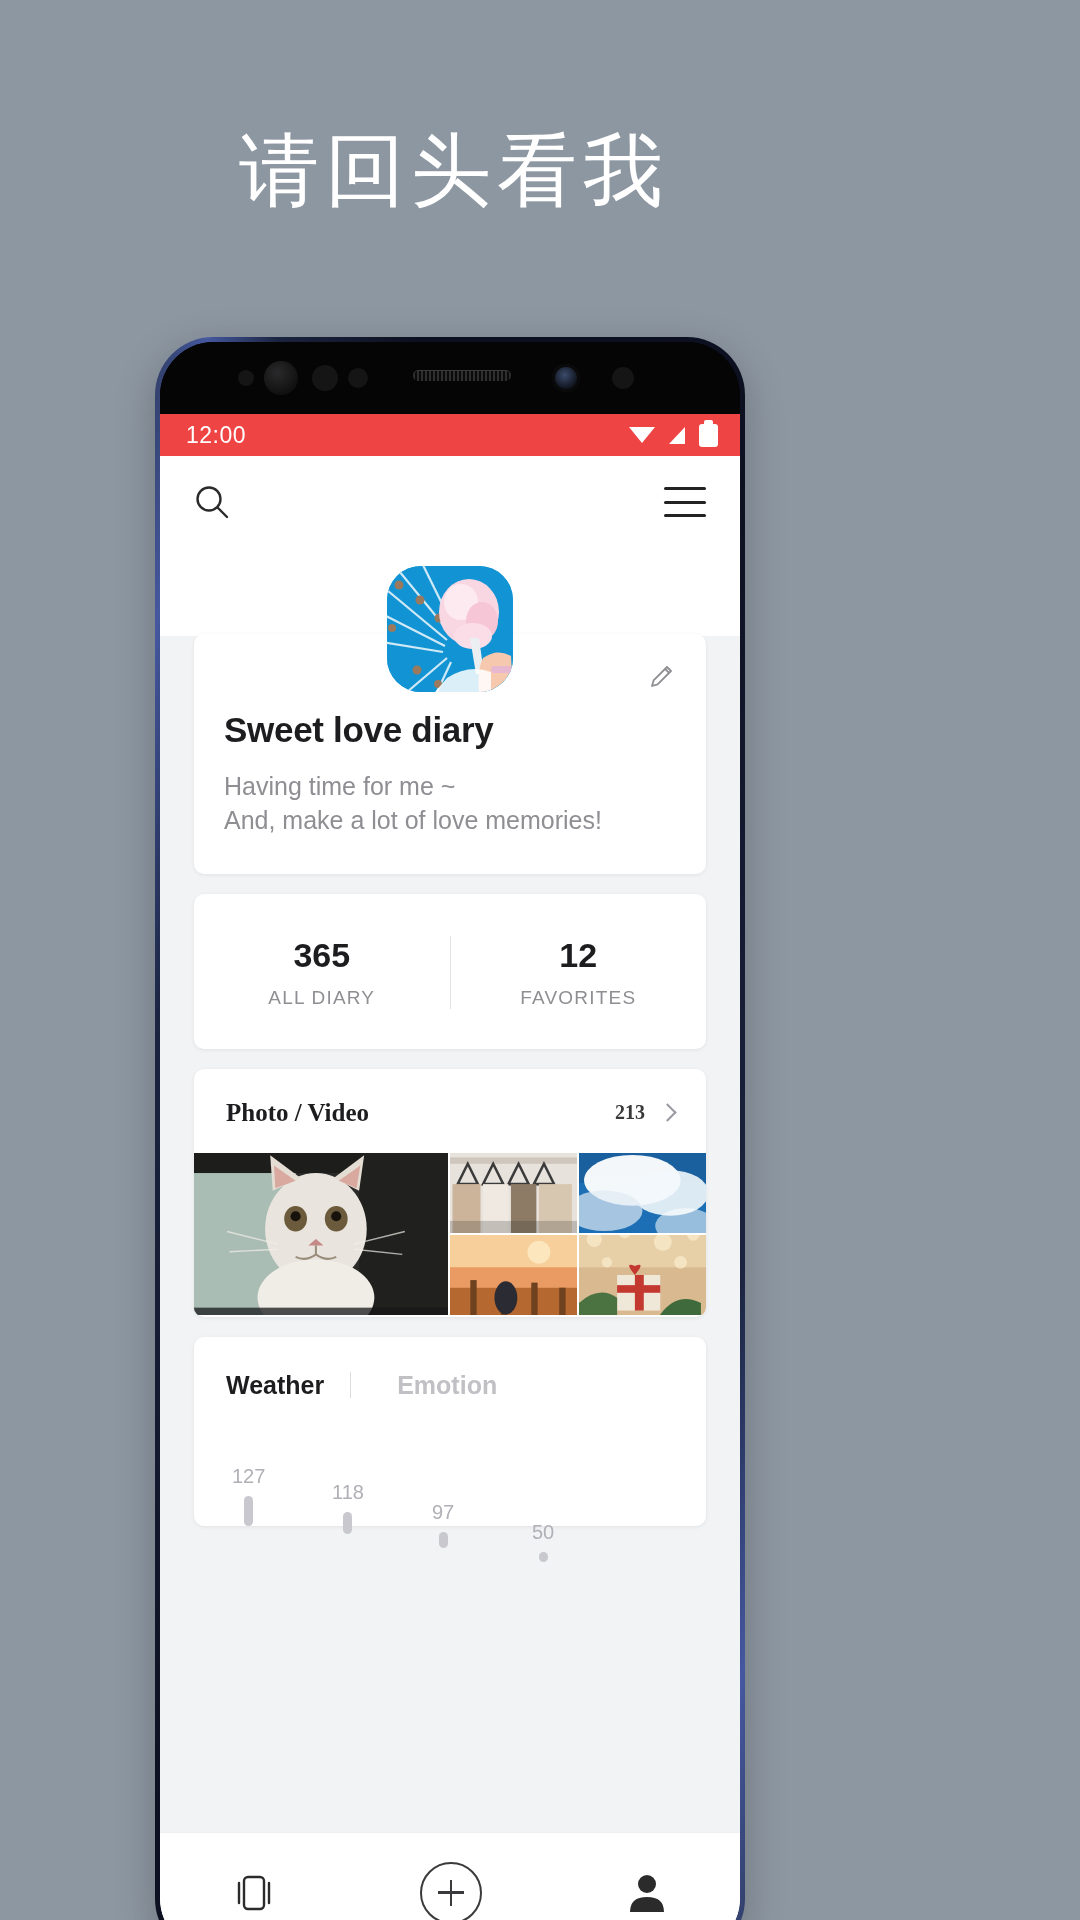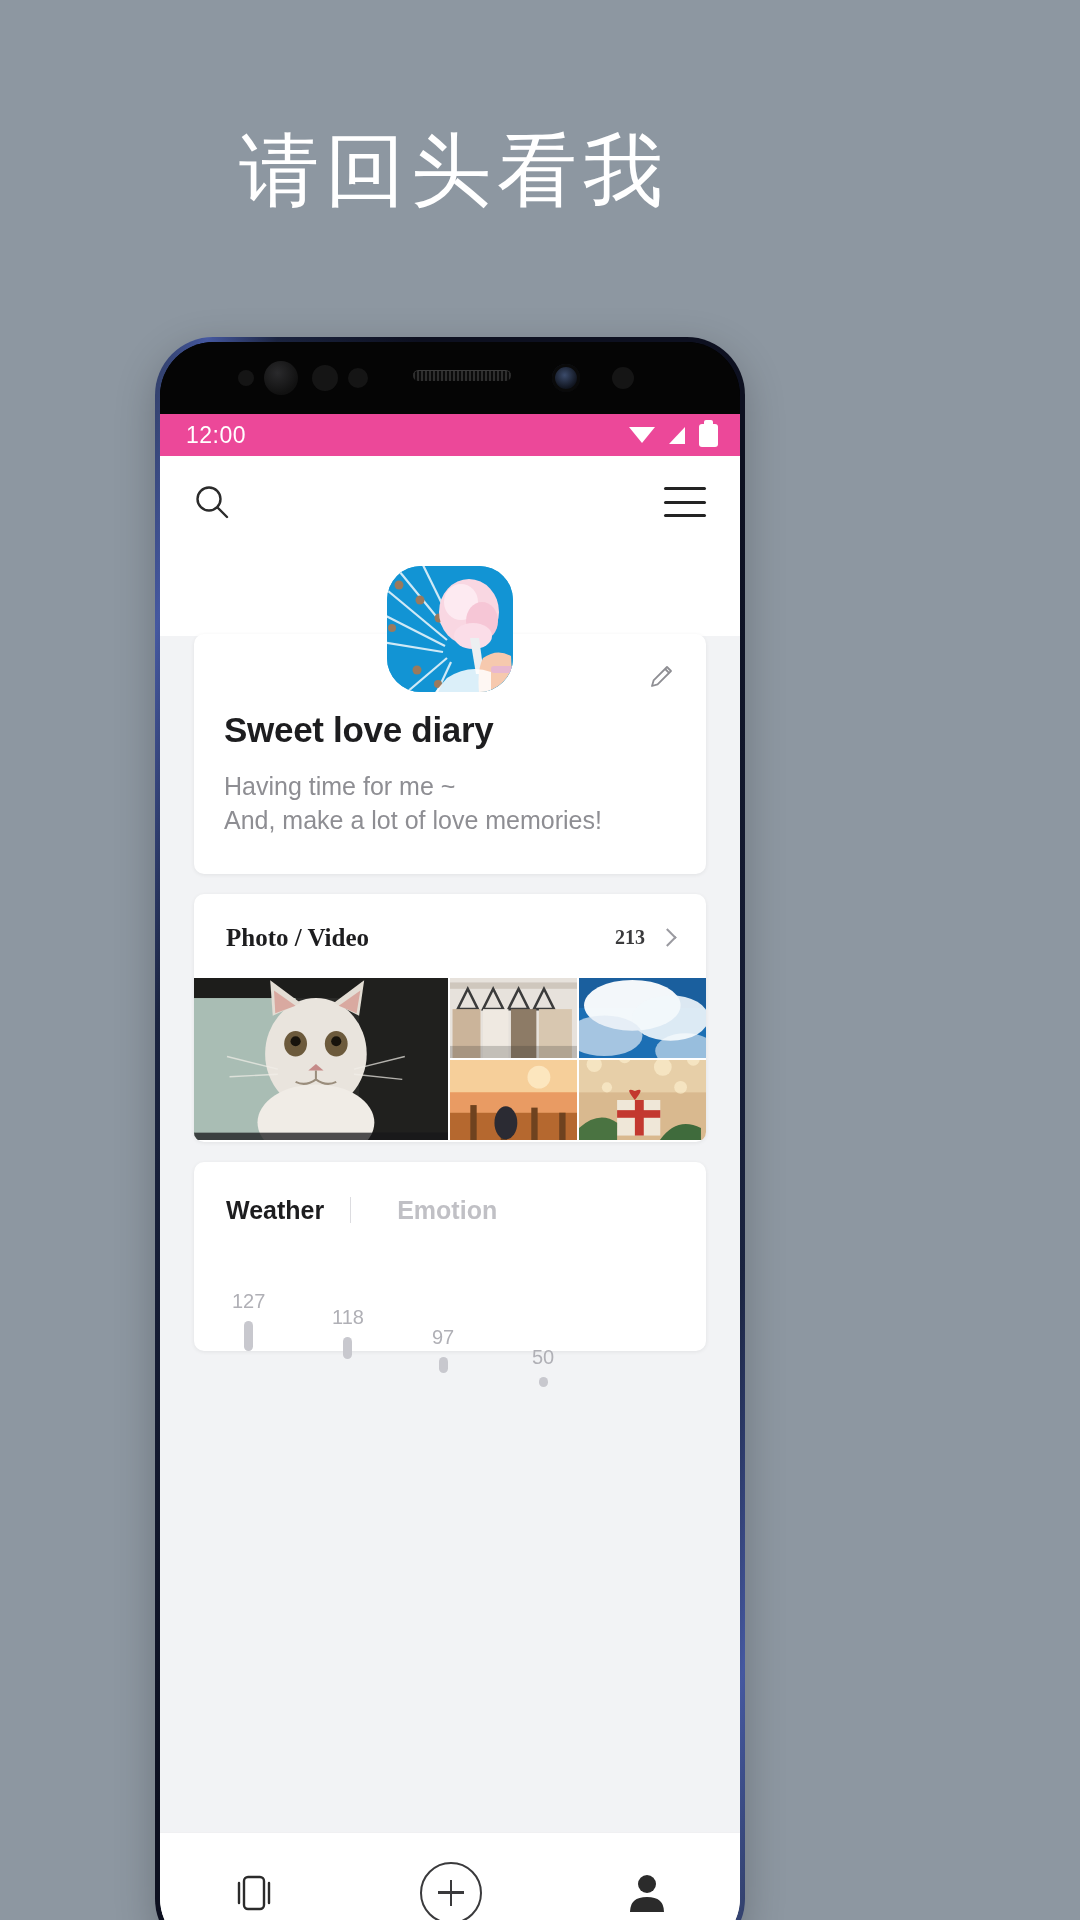--- a/index.html
+++ b/index.html
@@ -71,21 +71,21 @@
   
   .screen {
     position: absolute;
     top: 72px; left: 0; right: 0; bottom: 0;
     background: #ffffff;
     overflow: hidden;
   }
 
   
   .statusbar {
-    height: 42px; background: #ec4899;
+    height: 42px; background: #ef4444;
     display: flex; align-items: center;
     padding: 0 22px 0 26px;
     color: #ffffff;
   }
   .status-time { font-size: 23px; font-weight: 400; letter-spacing: .5px; }
   .status-icons { margin-left: auto; display: flex; align-items: center; gap: 14px; }
   .ic-wifi { width: 26px; height: 20px; position: relative; }
   .ic-wifi:after {
     content: ""; position: absolute; left: 0; top: 2px;
     border-left: 13px solid transparent; border-right: 13px solid transparent;
@@ -271,20 +271,30 @@
                 <line x1="17.2" y1="7" x2="21" y2="10.8" stroke="#8e8e93" stroke-width="1.8"></line>
               </svg>
           </div>
           <div class="profile-title">Sweet love diary</div>
           <div class="profile-sub">
             <div>Having time for me ~</div>
             <div>And, make a lot of love memories!</div>
           </div>
         </div>
 
+        <div class="card stats-card">
+          <div class="stat">
+            <div class="stat-num">365</div>
+            <div class="stat-label">ALL DIARY</div>
+          </div>
+          <div class="stat">
+            <div class="stat-num">12</div>
+            <div class="stat-label">FAVORITES</div>
+          </div>
+        </div>
 
         <div class="card media-card">
           <div class="media-head">
             <div class="media-title">Photo / Video</div>
             <div class="media-count">213</div>
             <div class="chev"></div>
           </div>
           <div class="media-grid">
             <div class="tile tile-big">
               <svg viewBox="0 0 200 164" preserveAspectRatio="xMidYMid slice">

